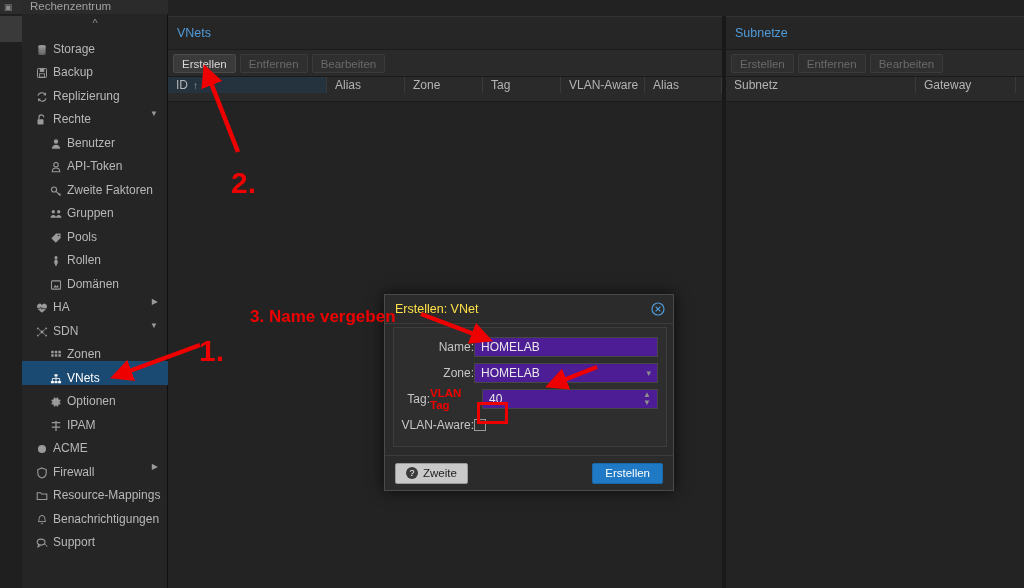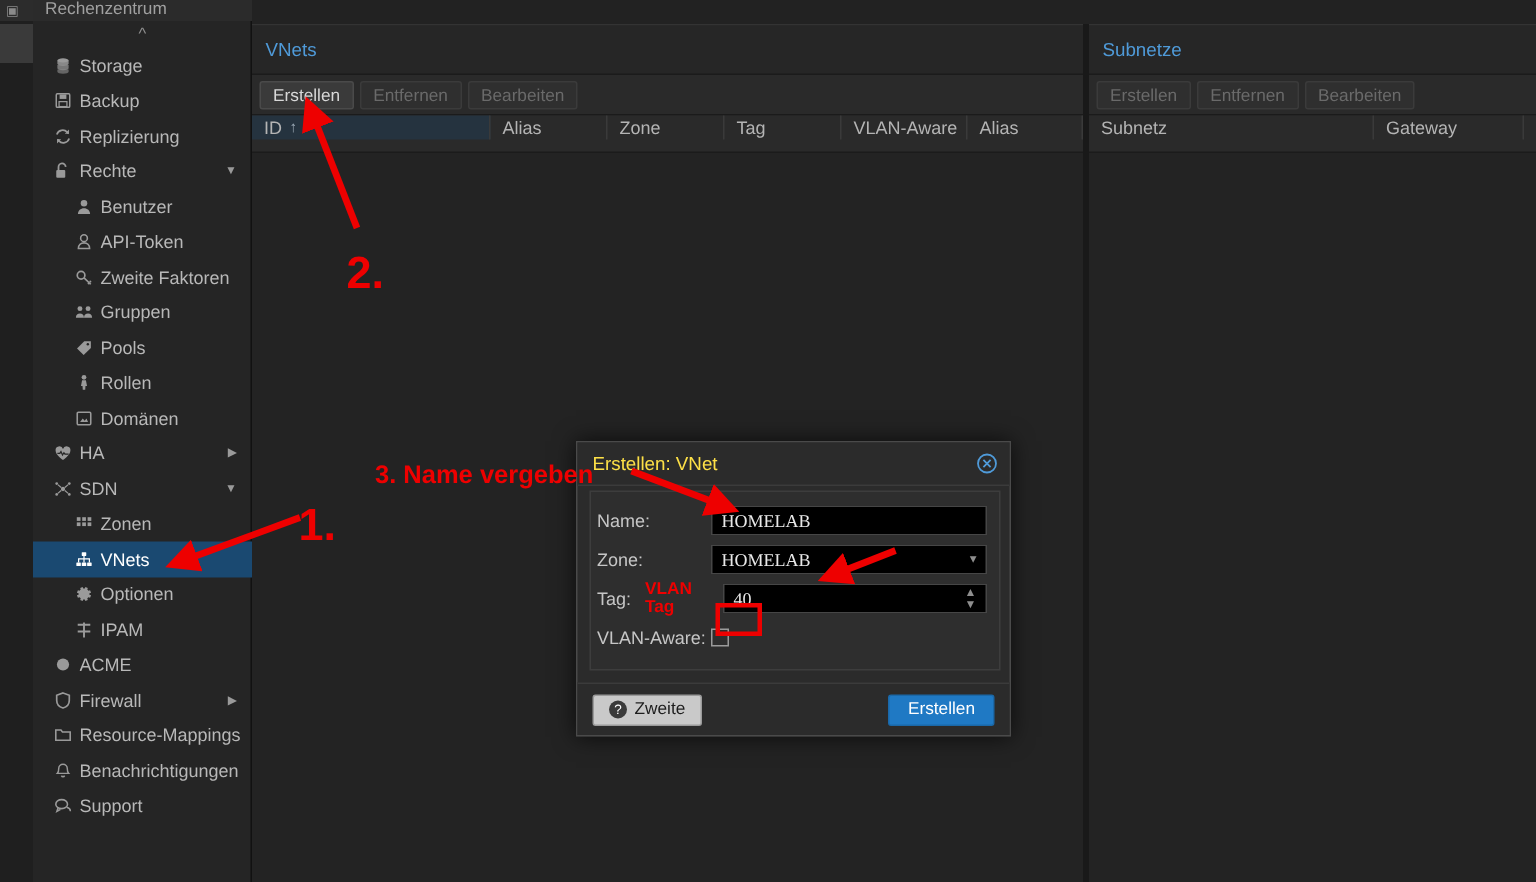--- a/index.html
+++ b/index.html
@@ -29,21 +29,21 @@
     position: absolute; left: 0; top: 0; width: 146px; height: 14px;
     color: #a0a0a0; font-size: 11.5px; line-height: 13px; padding-left: 8px;
     background: #2b2b2b; white-space: nowrap; overflow: hidden;
   }
   .collapse-row {
     position: absolute; left: 0; top: 14px; width: 146px; height: 18px;
     text-align: center; color: #8f8f8f; font-size: 11px; line-height: 18px;
   }
   .nav { position: absolute; left: 0; top: 32px; width: 146px; }
   .nav-item {
-    position: relative; display: flex; align-items: center;
+    position: relative; display: flex; align-items: flex-end;
     height: 23.5px; padding-left: 14px; color: #b8b8b8;
     font-size: 12px; white-space: nowrap; cursor: default;
   }
   .nav-item.child { padding-left: 28px; }
   .nav-item.selected { background: #1a4971; color: #ffffff; }
   .nav-ico {
     width: 17px; flex: 0 0 17px; text-align: left;
     color: #9a9a9a; font-size: 11px; line-height: 1;
     display: inline-flex; align-items: center;
   }
@@ -107,28 +107,28 @@
   .dlg-close {
     position: absolute; right: 8px; top: 50%; transform: translateY(-50%);
     width: 14px; height: 14px; line-height: 1; color: #4f9ad8; cursor: default;
   }
   .dlg-close svg { display: block; }
   .dlg-body {
     position: absolute; left: 8px; top: 32px; width: 274px; height: 120px;
     background: #2e2e2e; border: 1px solid #3d3d3d; padding: 7px 0 0 0;
   }
   .frm-row { display: flex; align-items: center; height: 24px; margin-bottom: 2px; padding-left: 4px; }
-  .frm-lbl { width: 76px; flex: 0 0 76px; font-size: 12px; color: #c6c6c6; }
+  .frm-lbl { width: 76px; flex: 0 0 76px; font-size: 12px; color: #c6c6c6; text-align: right; }
   .frm-lbl.tagrow { width: 32px; flex: 0 0 32px; }
   .vlan-note { color: #ee0000; font-size: 11.5px; font-weight: bold; width: 52px; flex: 0 0 52px; }
   .frm-field {
     position: relative; flex: 1 1 auto; height: 20px;
-    background: #000000; border: 1px solid #464646;
+    background: #4c1d95; border: 1px solid #464646;
     display: flex; align-items: center; padding-left: 6px;
-    font-size: 12px; color: #e8e8e8; margin-right: 8px; font-family: Liberation Serif, serif;
+    font-size: 12px; color: #e8e8e8; margin-right: 8px;
   }
   .fld-arrow {
     position: absolute; right: 6px; top: 50%; transform: translateY(-50%);
     color: #8e8e8e; font-size: 9px; line-height: 1;
   }
   .spin { position: absolute; right: 6px; top: 50%; transform: translateY(-50%);
           color: #8e8e8e; font-size: 8px; line-height: 8px; text-align: center; }
   .chk {
     width: 12px; height: 12px; background: #2e2e2e;
     border: 1px solid #9b9b9b; display: block;

